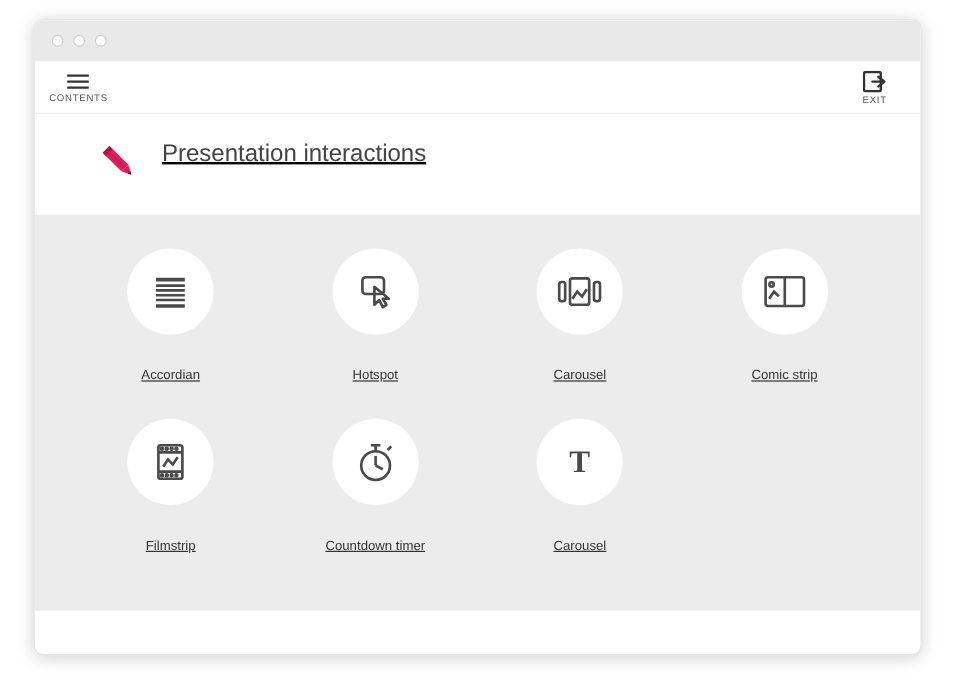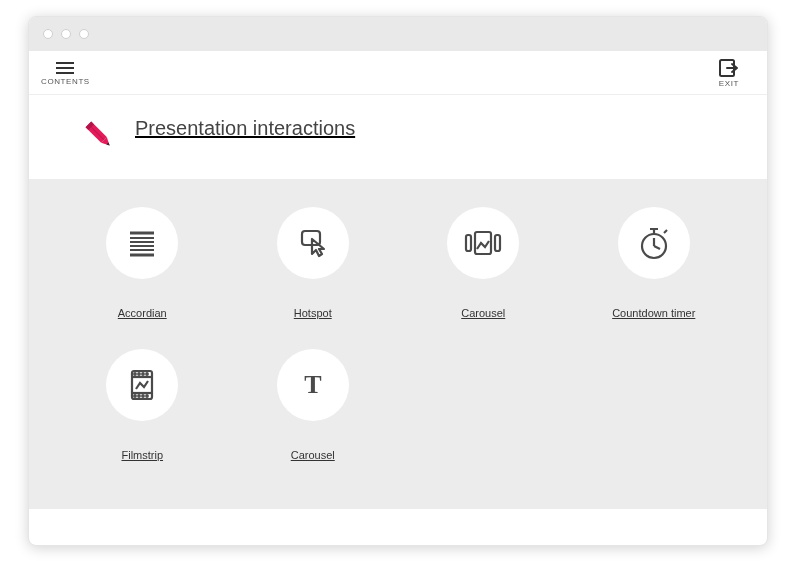--- a/index.html
+++ b/index.html
@@ -197,35 +197,32 @@
               <rect x="12" y="7" width="16" height="22" rx="2"></rect>
               <polyline points="14,24 18,18 22,22 26,16"></polyline>
               <rect x="3" y="10" width="5" height="16" rx="2"></rect>
               <rect x="32" y="10" width="5" height="16" rx="2"></rect>
             </svg>
           </span>
         </div>
         <span class="card-label">Carousel</span>
       </div>
 
-
-      <div class="card">
-        <div class="circle">
-          <span>
-            <svg width="34" height="36" viewBox="0 0 34 36">
-              <circle cx="17" cy="21" r="12"></circle>
-              <line x1="17" y1="21" x2="17" y2="13"></line>
-              <line x1="17" y1="21" x2="23" y2="24"></line>
-              <line x1="13" y1="4" x2="21" y2="4"></line>
-              <line x1="17" y1="4" x2="17" y2="9"></line>
-              <line x1="27" y1="8" x2="30" y2="5"></line>
-            </svg>
-          </span>
-        </div>
-        <span class="card-label">Countdown timer</span>
+      <div class="card">
+        <div class="circle">
+          <span>
+            <svg width="40" height="32" viewBox="0 0 40 32">
+              <rect x="4" y="4" width="32" height="24" rx="2"></rect>
+              <line x1="20" y1="4" x2="20" y2="28"></line>
+              <polyline points="7,22 11,16 15,20"></polyline>
+              <circle cx="9" cy="10" r="1.8"></circle>
+            </svg>
+          </span>
+        </div>
+        <span class="card-label">Comic strip</span>
       </div>
 
       <div class="card">
         <div class="circle">
           <span>
             <svg width="30" height="36" viewBox="0 0 30 36">
               <rect x="5" y="4" width="20" height="28" rx="2"></rect>
               <line x1="5" y1="10" x2="25" y2="10"></line>
               <line x1="5" y1="26" x2="25" y2="26"></line>
               <polyline points="9,22 13,16 17,20 21,14"></polyline>
@@ -236,20 +233,36 @@
               <circle cx="8" cy="29" r="0.8" fill="#4a4a4a"></circle>
               <circle cx="12" cy="29" r="0.8" fill="#4a4a4a"></circle>
               <circle cx="16" cy="29" r="0.8" fill="#4a4a4a"></circle>
               <circle cx="20" cy="29" r="0.8" fill="#4a4a4a"></circle>
             </svg>
           </span>
         </div>
         <span class="card-label">Filmstrip</span>
       </div>
 
+      <div class="card">
+        <div class="circle">
+          <span>
+            <svg width="34" height="36" viewBox="0 0 34 36">
+              <circle cx="17" cy="21" r="12"></circle>
+              <line x1="17" y1="21" x2="17" y2="13"></line>
+              <line x1="17" y1="21" x2="23" y2="24"></line>
+              <line x1="13" y1="4" x2="21" y2="4"></line>
+              <line x1="17" y1="4" x2="17" y2="9"></line>
+              <line x1="27" y1="8" x2="30" y2="5"></line>
+            </svg>
+          </span>
+        </div>
+        <span class="card-label">Countdown timer</span>
+      </div>
+
 
       <div class="card">
         <div class="circle">
           <span>
             <svg width="34" height="34" viewBox="0 0 34 34">
               <text x="17" y="25" text-anchor="middle" font-family="Georgia, serif" font-size="26" font-weight="bold" fill="#4a4a4a" stroke="none">T</text>
             </svg>
           </span>
         </div>
         <span class="card-label">Carousel</span>

